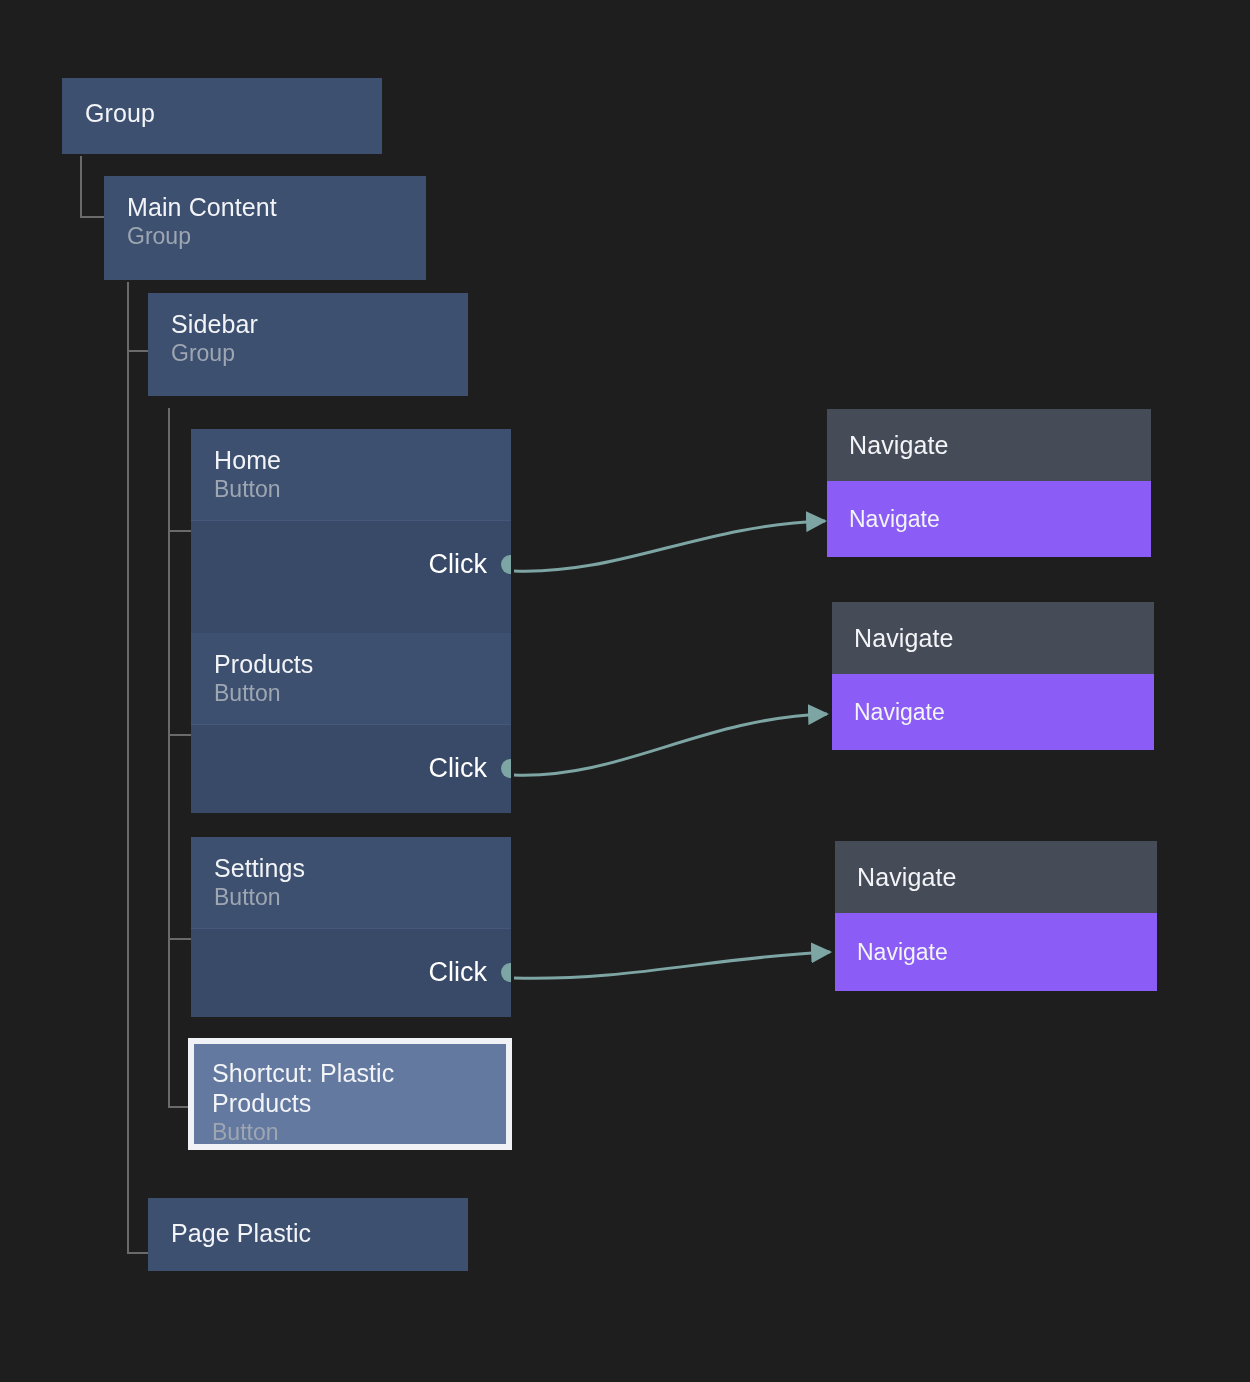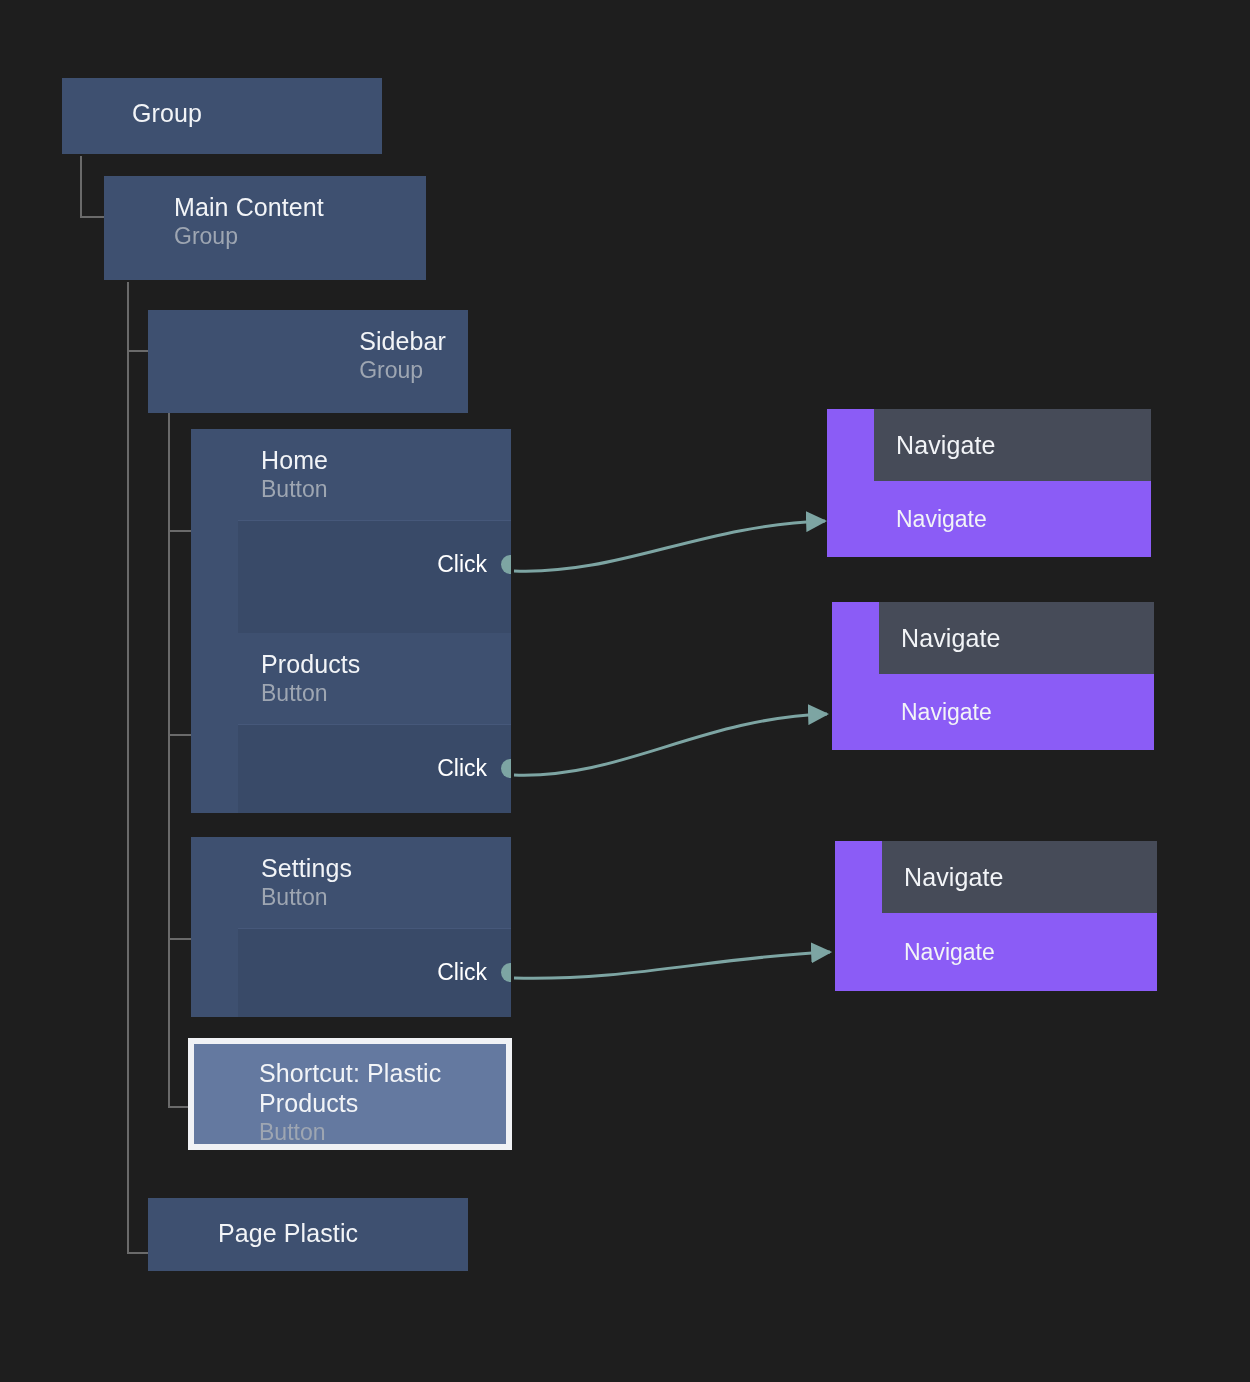--- a/index.html
+++ b/index.html
@@ -45,21 +45,20 @@
     background: #6a6a6a;
   }
 
   
   .node {
     position: absolute;
     z-index: 3;
     display: flex;
     flex-direction: column;
     overflow: hidden;
-    padding-left: 47px;
   }
   .node-head {
     display: flex;
     flex-direction: column;
     justify-content: center;
   }
   .node-title {
     color: #f2f4f7;
     font-size: 25px;
     line-height: 30px;
@@ -87,21 +86,21 @@
     border-top: 1px solid #46587a;
   }
   .port-row {
     position: absolute;
     right: 0;
     display: flex;
     align-items: center;
   }
   .port-label {
     color: #ffffff;
-    font-size: 23px;
+    font-size: 27px;
     line-height: 23px;
     margin-right: 14px;
   }
   .port-dot {
     width: 19px;
     height: 19px;
     border-radius: 50%;
     background: #7da5a3;
     margin-right: -9px;
   }
@@ -175,21 +174,21 @@
     </div>
   </div>
 
   <div class="node blue" style="left:104px; top:176px; width:322px; height:104px;">
     <div class="node-head">
       <div class="node-title">Main Content</div>
       <div class="node-sub">Group</div>
     </div>
   </div>
 
-  <div class="node blue" style="left:148px; top:310px; width:320px; height:103px;align-items:flex-end;">
+  <div class="node blue" style="left:148px; top:293px; width:320px; height:103px;">
     <div class="node-head">
       <div class="node-title">Sidebar</div>
       <div class="node-sub">Group</div>
     </div>
   </div>
 
   <div class="node blue" style="left:191px; top:429px; width:320px; height:212px;">
     <div class="node-head">
       <div class="node-title">Home</div>
       <div class="node-sub">Button</div>

